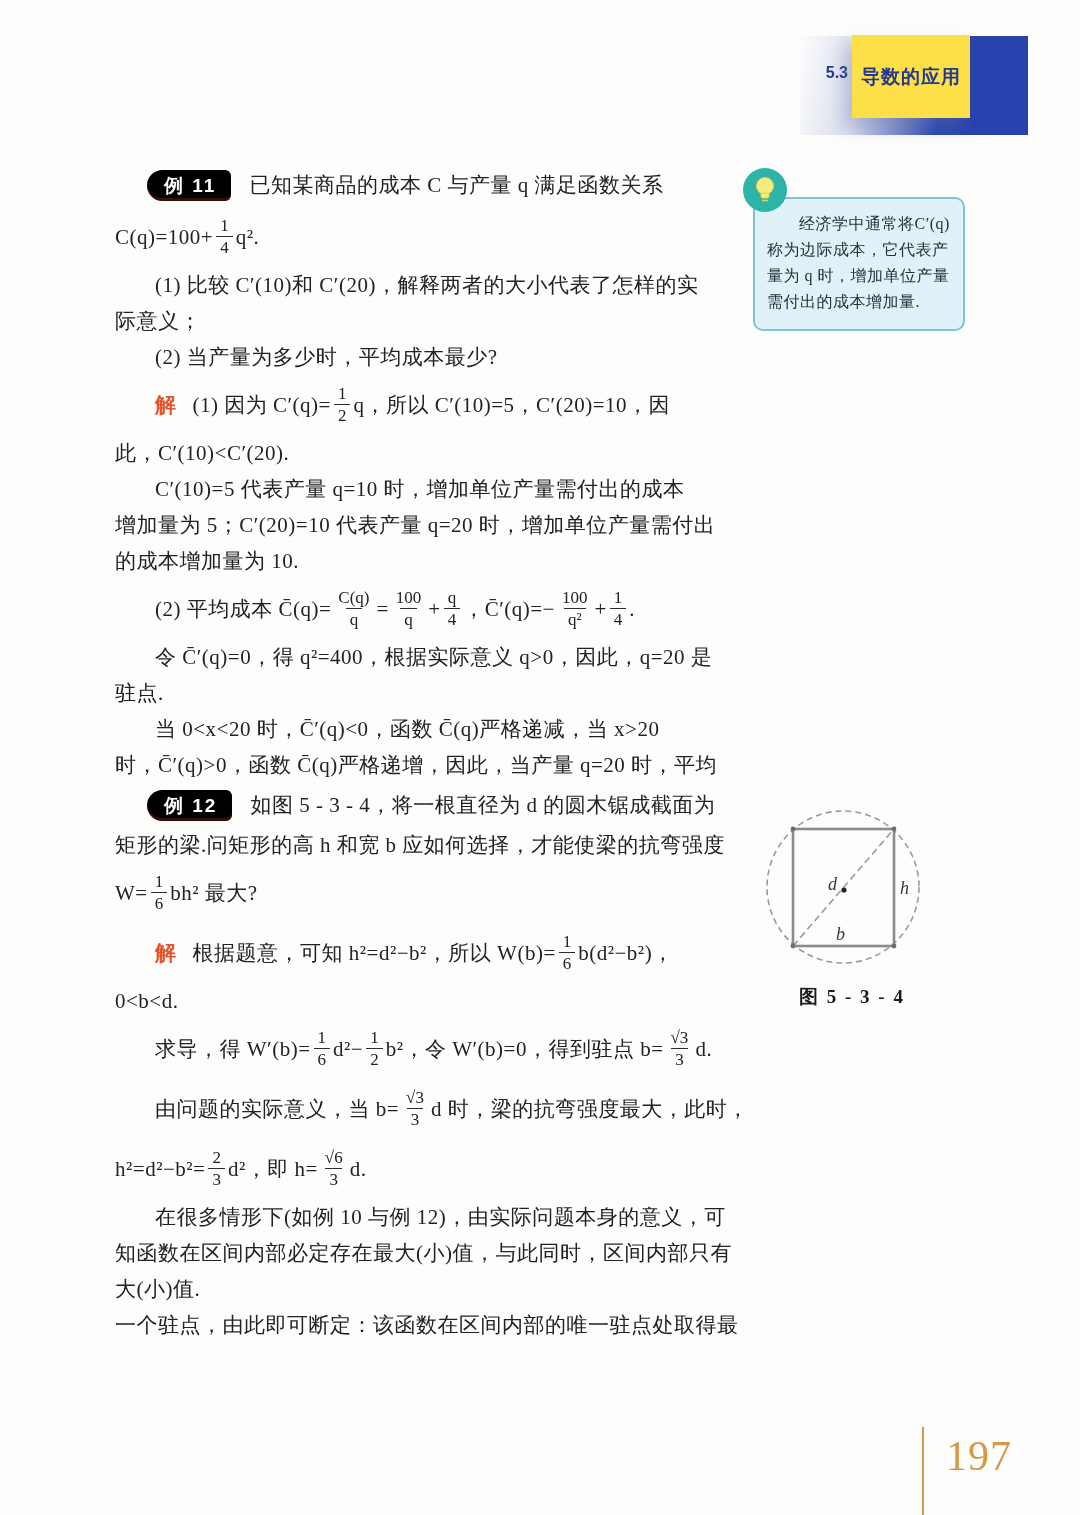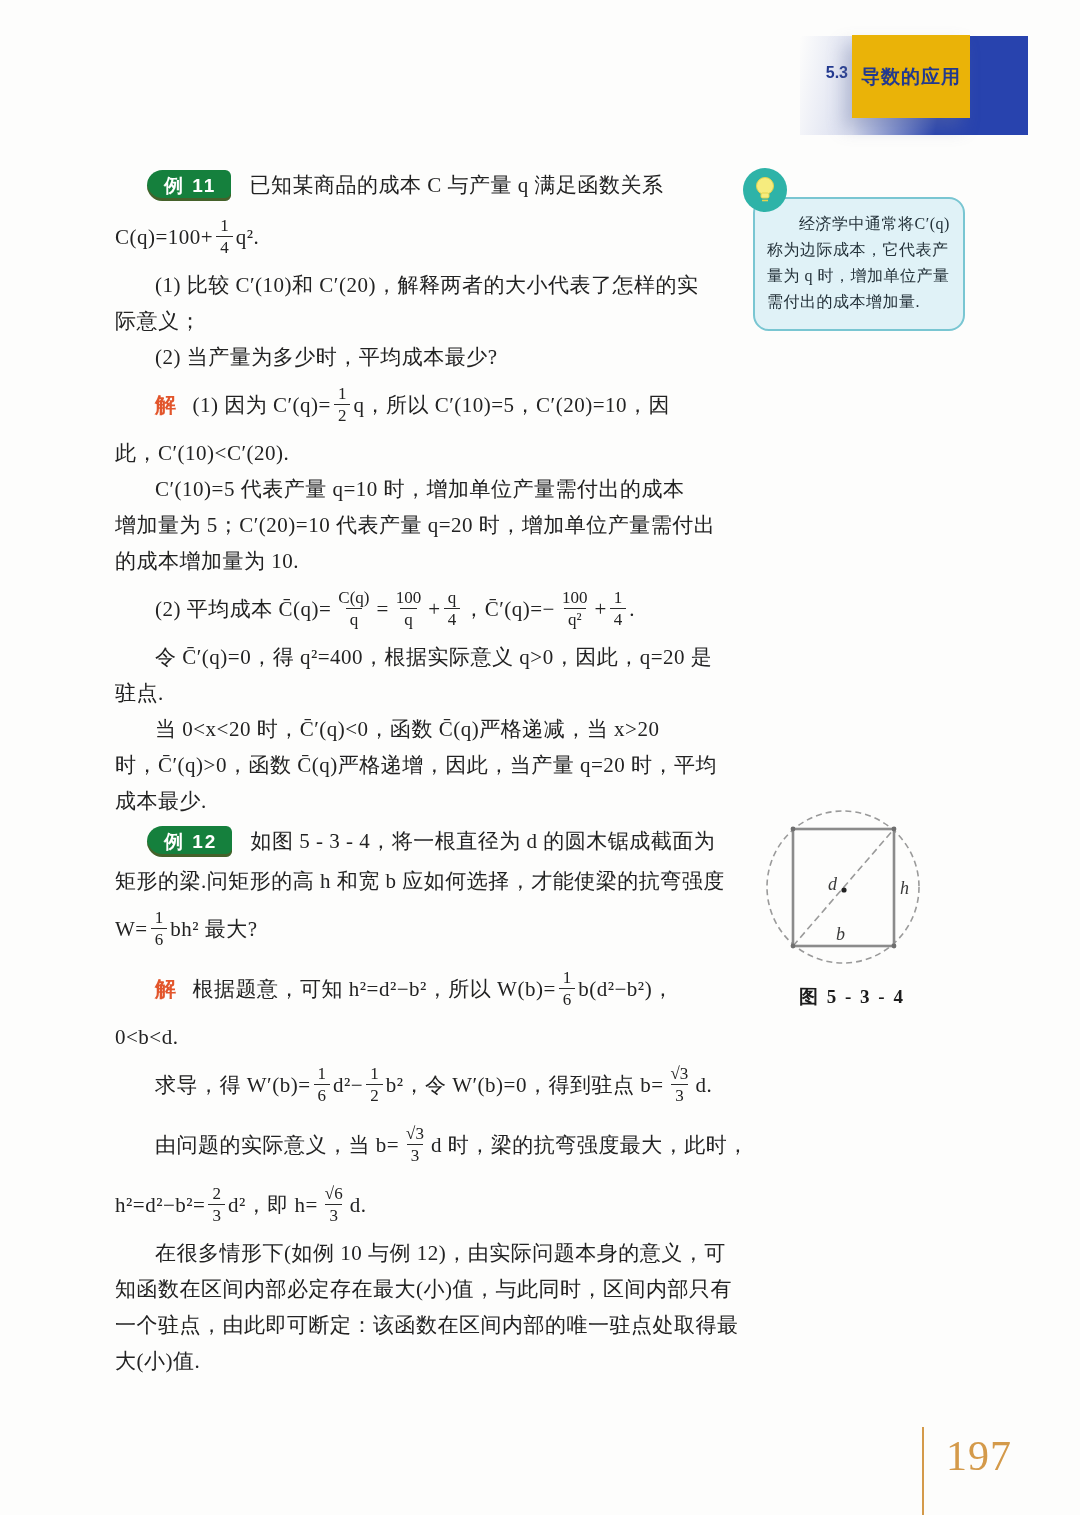--- a/index.html
+++ b/index.html
@@ -9,21 +9,21 @@
     font-family:"Liberation Serif","DejaVu Serif",serif;
     color:#222;
   }
   
   .banner{
     position:absolute;left:800px;top:36px;width:228px;height:99px;
     background:linear-gradient(100deg, rgba(40,67,174,0) 0%, rgba(40,67,174,0.18) 28%, rgba(40,67,174,0.75) 52%, #2843ae 62%);
   }
   .title-box{
     position:absolute;left:852px;top:35px;width:118px;height:83px;
-    background:#eab308;
+    background:#fde047;
     box-shadow:-8px 10px 16px rgba(110,120,160,0.35);
     display:flex;align-items:center;justify-content:center;
   }
   .section-title{
     font-family:"Liberation Sans","DejaVu Sans",sans-serif;
     font-weight:bold;font-size:19px;color:#22398f;letter-spacing:1px;
   }
   .section-number{
     position:absolute;left:804px;top:64px;width:44px;
     font-family:"Liberation Sans","DejaVu Sans",sans-serif;
@@ -36,21 +36,21 @@
   .line{
     font-size:21px;letter-spacing:0.5px;
     height:36px;line-height:36px;white-space:nowrap;
   }
   .line.tall{height:60px;line-height:60px;}
   .line.ex{height:44px;line-height:44px;}
   .line.ind{padding-left:40px;font-family:Liberation Serif, serif;}
   .line.exind{padding-left:32px;}
   .badge{
     display:inline-block;vertical-align:middle;
-    background:#15803d;color:#fff;
+    background:#000000;color:#fff;
     font-family:"Liberation Sans","DejaVu Sans",sans-serif;
     font-weight:bold;font-size:19px;letter-spacing:2px;
     line-height:31px;height:31px;padding:0 15px 0 17px;
     border-radius:16px 6px 6px 16px;
     box-shadow:inset 0 -3px 0 rgba(160,40,10,0.35);
     margin-right:18px;margin-top:-4px;
   }
   .sol{
     color:#e2552b;font-weight:bold;font-size:21px;margin-right:16px;
   }
@@ -58,21 +58,21 @@
     display:inline-flex;flex-direction:column;align-items:center;
     vertical-align:middle;margin:0 3px;transform:translateY(-3px);
   }
   .frac .num,.frac .den{
     font-size:17px;line-height:21px;padding:0 4px;letter-spacing:0;
   }
   .frac .den{border-top:1.6px solid #2b2b2b;}
   
   .note-box{
     position:absolute;left:753px;top:197px;width:212px;
-    background:#e0f2f7;border:2px solid #79c6d2;border-radius:16px;
+    background:#e0f2f7;border:2px solid #79c6d2;border-radius:10px;
     padding:12px 12px 14px 12px;box-sizing:border-box;
   }
   .note-text{
     font-size:16px;line-height:26px;color:#24323a;
     text-indent:2em;letter-spacing:0.5px;
   }
   .bulb{
     position:absolute;left:-13px;top:-32px;width:46px;height:46px;
   }
   
@@ -133,21 +133,20 @@
         <span class="num">100</span>
         <span class="den">q²</span>
       </span>+<span class="frac">
         <span class="num">1</span>
         <span class="den">4</span>
       </span>.</div>
     <div class="line ind">令 C̄′(q)=0，得 q²=400，根据实际意义 q&gt;0，因此，q=20 是</div>
     <div class="line">驻点.</div>
     <div class="line ind">当 0&lt;x&lt;20 时，C̄′(q)&lt;0，函数 C̄(q)严格递减，当 x&gt;20</div>
     <div class="line">时，C̄′(q)&gt;0，函数 C̄(q)严格递增，因此，当产量 q=20 时，平均</div>
-    <div class="line">成本最少.</div>
     <div class="line ex exind"><span class="badge">例 12</span>如图 5 - 3 - 4，将一根直径为 d 的圆木锯成截面为</div>
     <div class="line">矩形的梁.问矩形的高 h 和宽 b 应如何选择，才能使梁的抗弯强度</div>
     <div class="line tall">W=<span class="frac">
         <span class="num">1</span>
         <span class="den">6</span>
       </span>bh² 最大?</div>
     <div class="line ind tall"><span class="sol">解</span>根据题意，可知 h²=d²−b²，所以 W(b)=<span class="frac">
         <span class="num">1</span>
         <span class="den">6</span>
       </span>b(d²−b²)，</div>
@@ -168,22 +167,22 @@
       </span>d 时，梁的抗弯强度最大，此时，</div>
     <div class="line tall">h²=d²−b²=<span class="frac">
         <span class="num">2</span>
         <span class="den">3</span>
       </span>d²，即 h=<span class="frac">
         <span class="num">√6</span>
         <span class="den">3</span>
       </span>d.</div>
     <div class="line ind">在很多情形下(如例 10 与例 12)，由实际问题本身的意义，可</div>
     <div class="line">知函数在区间内部必定存在最大(小)值，与此同时，区间内部只有</div>
+    <div class="line">大(小)值.</div>
     <div class="line">一个驻点，由此即可断定：该函数在区间内部的唯一驻点处取得最</div>
-    <div class="line">大(小)值.</div>
   </div>
 
 <div class="note-box">
   <svg class="bulb" viewBox="0 0 46 46">
     <circle cx="23" cy="23" r="22" fill="#2eb3a8"></circle>
     <circle cx="23" cy="19" r="8.5" fill="#f6ec7e" stroke="#e3d44e" stroke-width="1"></circle>
     <rect x="19" y="26" width="8" height="5" rx="1.5" fill="#f6ec7e" stroke="#e3d44e" stroke-width="1"></rect>
     <line x1="20" y1="33.5" x2="26" y2="33.5" stroke="#e3d44e" stroke-width="1.6"></line>
   </svg>
   <div class="note-text">经济学中通常将C′(q)称为边际成本，它代表产量为 q 时，增加单位产量需付出的成本增加量.</div>

